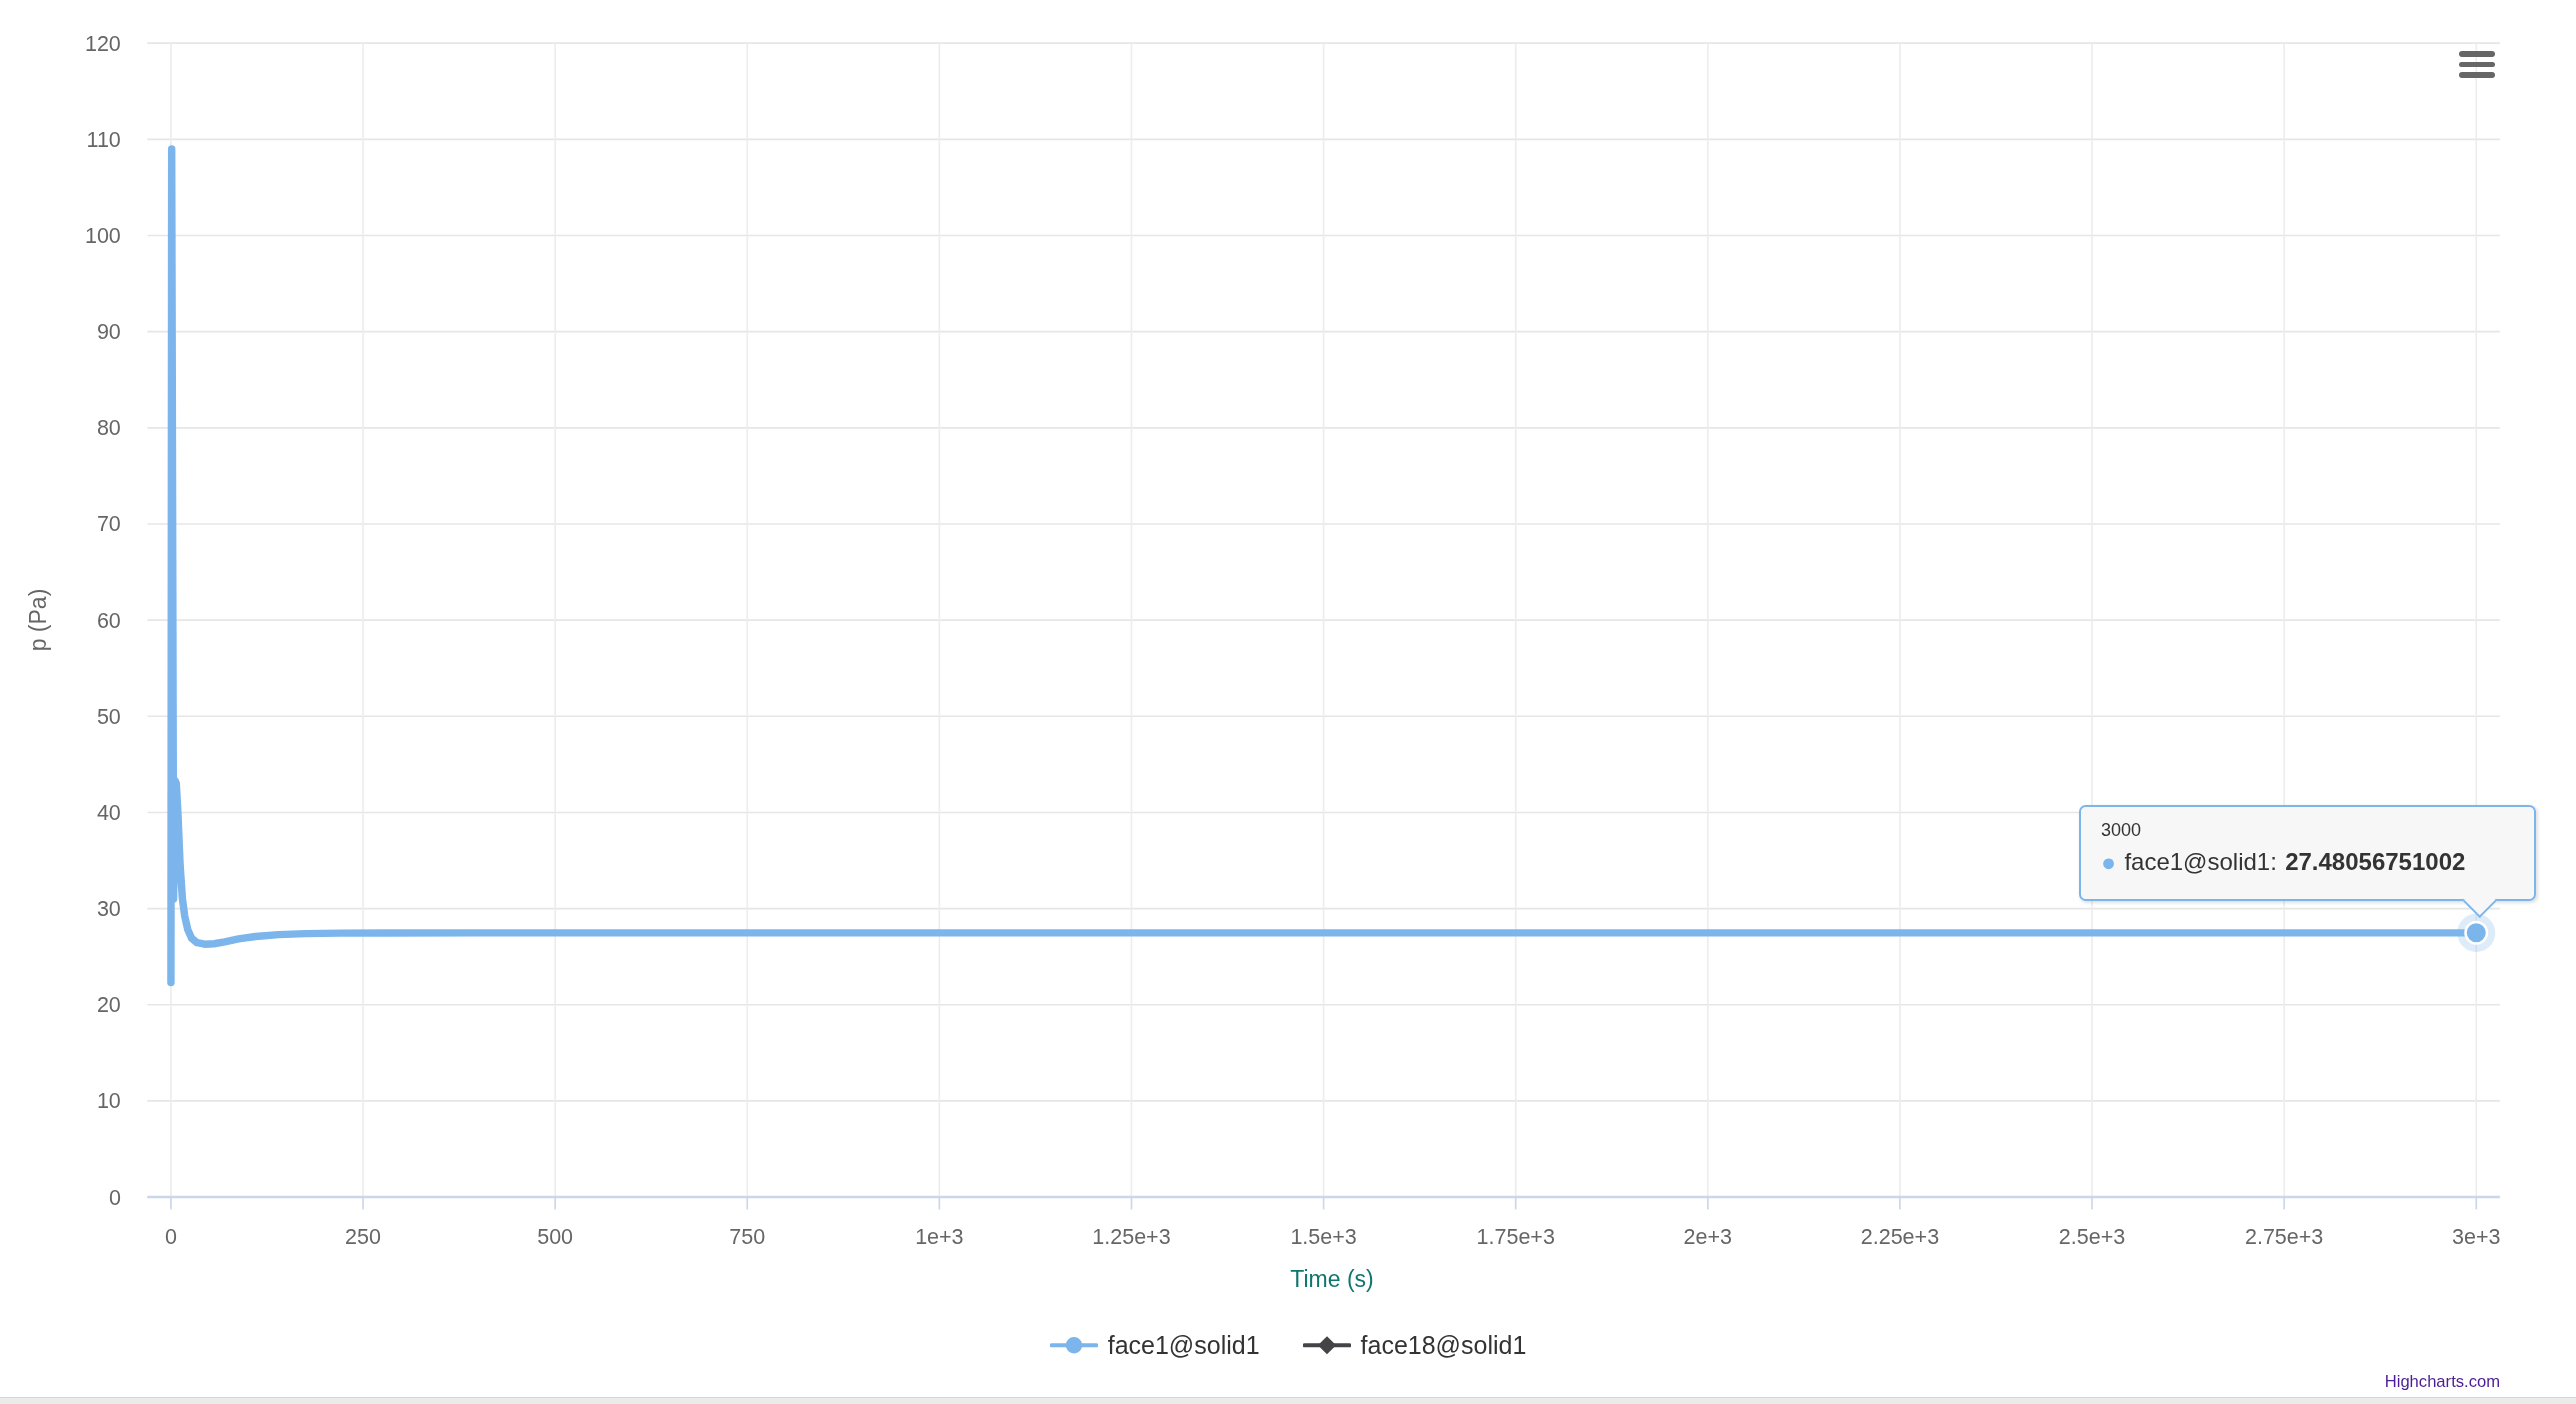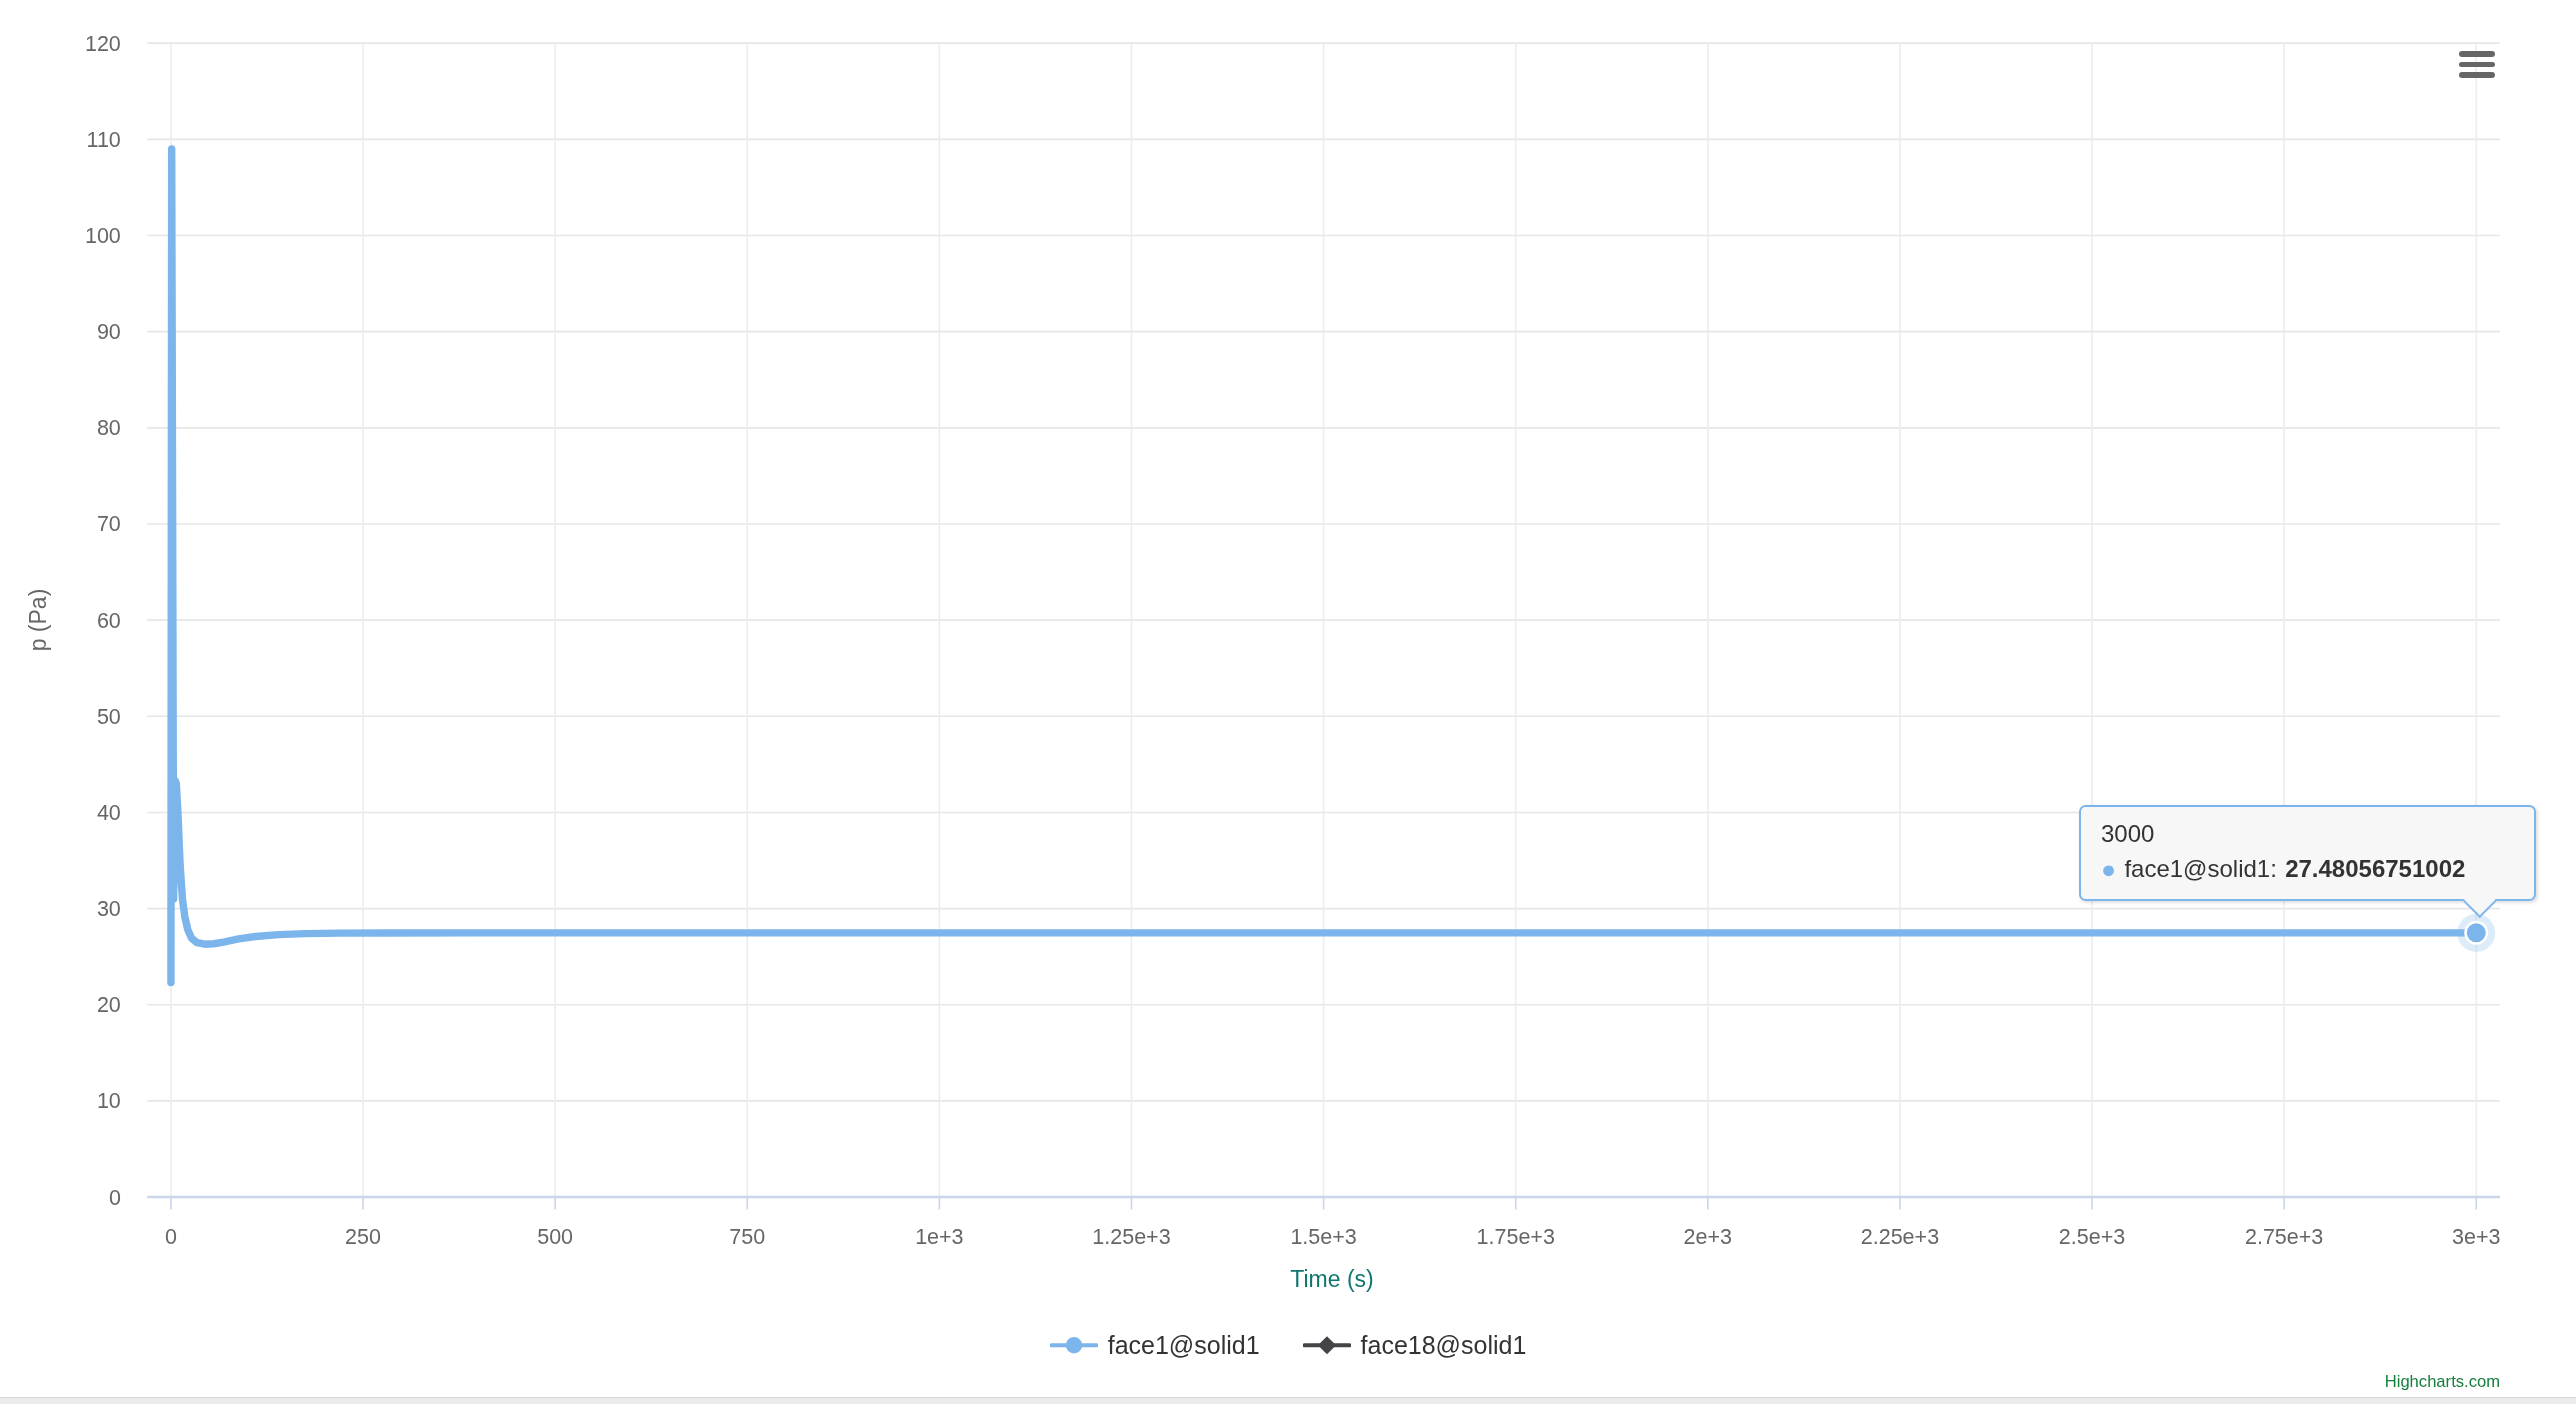--- a/index.html
+++ b/index.html
@@ -12,30 +12,30 @@
   .x-title{position:absolute;left:1332px;top:1266px;transform:translateX(-50%);
     font-size:23px;color:#0f766e;white-space:nowrap;}
   .menu-btn{position:absolute;right:81px;top:51px;width:36px;height:27px;background:transparent;
     border:none;padding:0;cursor:pointer;display:flex;flex-direction:column;justify-content:space-between;}
   .menu-btn .bar{display:block;width:36px;height:5.8px;border-radius:3.3px;background:#666666;}
   .hc-tooltip{position:absolute;left:2079px;top:805px;width:457px;height:96px;box-sizing:border-box;
     background:rgba(247,247,247,0.96);border:2.5px solid #7cb5ec;border-radius:6.6px;
     padding:13.2px 0 0 20px;box-shadow:1.7px 1.7px 3.3px rgba(0,0,0,0.12);z-index:5;}
   .tt-tail{position:absolute;left:387px;bottom:-13.2px;width:21.5px;height:21.5px;background:#f7f7f7;
     border-right:2.5px solid #7cb5ec;border-bottom:2.5px solid #7cb5ec;transform:rotate(45deg);}
-  .tt-header{font-size:24px;color:#333333;}
+  .tt-header{font-size:18px;color:#333333;}
   .tt-row{margin-top:6.6px;font-size:24px;color:#333333;white-space:nowrap;}
   .tt-bullet{font-size:25px;margin-right:8.3px;vertical-align:-1.7px;}
   .tt-sep{margin-right:8.3px;}
   .tt-row b{font-weight:bold;}
   .legend{position:absolute;left:0;right:0;top:1331px;display:flex;justify-content:center;
     align-items:center;gap:43px;}
   .legend-item{display:flex;align-items:center;gap:10px;cursor:pointer;}
   .legend-label{font-size:25px;color:#333333;}
-  .credits{position:absolute;right:76px;top:1372px;font-size:16.6px;color:#15803d;
+  .credits{position:absolute;right:76px;top:1372px;font-size:16.6px;color:#4c1d95;
     text-decoration:none;cursor:pointer;}
   .hscroll{position:absolute;left:0;right:0;bottom:0;height:6.6px;background:#ebebeb;
     border-top:0.8px solid #d6d6d6;}
 </style>
 </head>
 <body>
 
 <div class="chart-container">
 
   <svg class="plot" id="plot-svg" width="2576" height="1405" viewBox="0 0 3112 1697">

